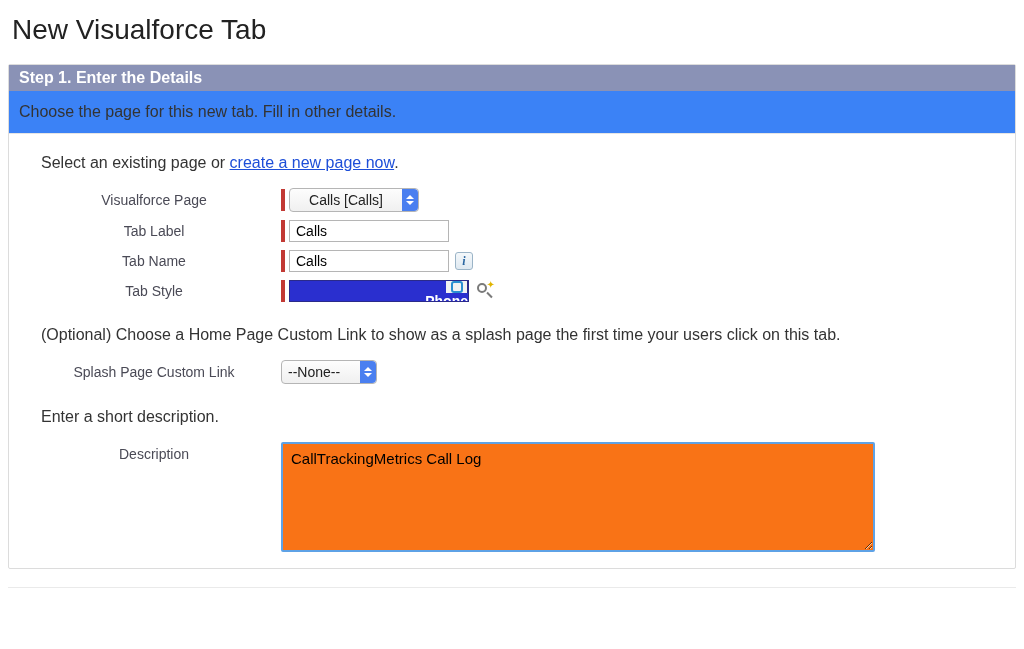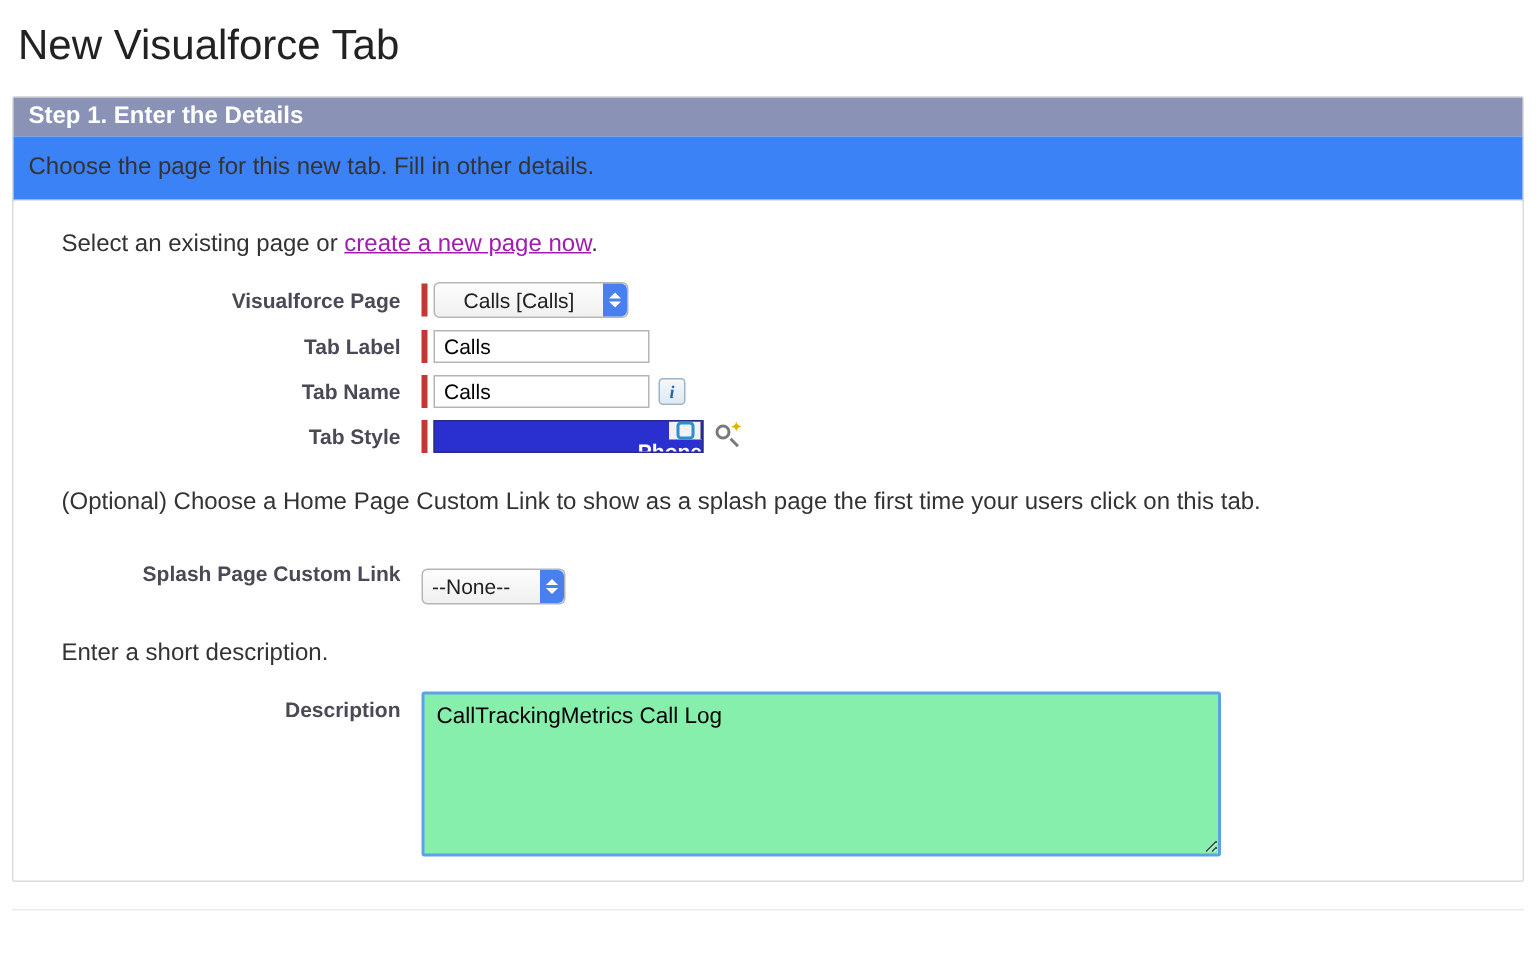--- a/index.html
+++ b/index.html
@@ -37,34 +37,34 @@
     }
     .form-section {
       padding: 20px 32px 8px 32px;
     }
     .section-text {
       font-size: 16px;
       color: #333;
       margin-bottom: 16px;
     }
     .section-text a {
-      color: #a21caf;
+      color: #1d4ed8;
       text-decoration: underline;
       text-align: center;
     }
     .form-row {
       display: flex;
       align-items: center;
       margin-bottom: 8px;
     }
     .form-label {
       width: 240px;
-      text-align: right;
+      text-align: center;
       padding-right: 14px;
-      font-weight: bold;
+      font-weight: normal;
       font-size: 14px;
       color: #4a4a56;
     }
     .form-control {
       display: flex;
       align-items: center;
     }
     .req-bar {
       display: inline-block;
       width: 4px;
@@ -113,21 +113,21 @@
       width: 0; height: 0;
       border-left: 4px solid transparent;
       border-right: 4px solid transparent;
       border-top: 4px solid #fff;
     }
     .sf-input {
       border: 1px solid #b5b5b5;
       height: 22px;
       padding: 2px 6px;
       font-size: 14px;
-      width: 144px;
+      width: 160px;
       background: #fff;
     }
     .info-icon {
       width: 18px;
       height: 18px;
       border: 1px solid #9bb4c7;
       border-radius: 3px;
       background: linear-gradient(#f4f8fb, #dfe9f1);
       display: inline-flex;
       align-items: center;
@@ -192,29 +192,29 @@
       transform: rotate(45deg);
       left: 11px; top: 13px;
     }
     .lookup-icon .spark {
       position: absolute;
       right: 0; top: -2px;
       color: #e0b400;
       font-size: 10px;
     }
     .desc-textarea {
-      width: 533px;
+      width: 594px;
       height: 110px;
       border: 2px solid #5ea2e6;
       border-radius: 2px;
       padding: 6px 8px;
       font-size: 15px;
       font-family: Arial, Helvetica, sans-serif;
       resize: both;
-      background: #86efac;
+      background: #f97316;
       outline: none;
     }
     .sep {
       border-top: 1px solid #eaeaea;
       margin-top: 18px;
     }
     .mt { margin-top: 24px; }
     .align-top { align-items: flex-start; }
     .align-top .form-label { padding-top: 4px; }
   </style>
@@ -277,21 +277,21 @@
             <span class="spark">✦</span>
         </span>
       </div>
     </div>
 
     <div class="section-text mt">(Optional) Choose a Home Page Custom Link to show as a splash page the first time your users click on this tab.</div>
 
     <div class="form-row">
       <div class="form-label">Splash Page Custom Link</div>
       <div class="form-control">
-        <div class="sf-select" style="padding-right:22px; min-width:96px;margin-top:19px;">
+        <div class="sf-select" style="padding-right:22px; min-width:96px;">
           <span>--None--</span>
           <span class="sel-caret"></span>
         </div>
       </div>
     </div>
 
     <div class="section-text mt">Enter a short description.</div>
 
     <div class="form-row align-top">
       <div class="form-label">Description</div>

